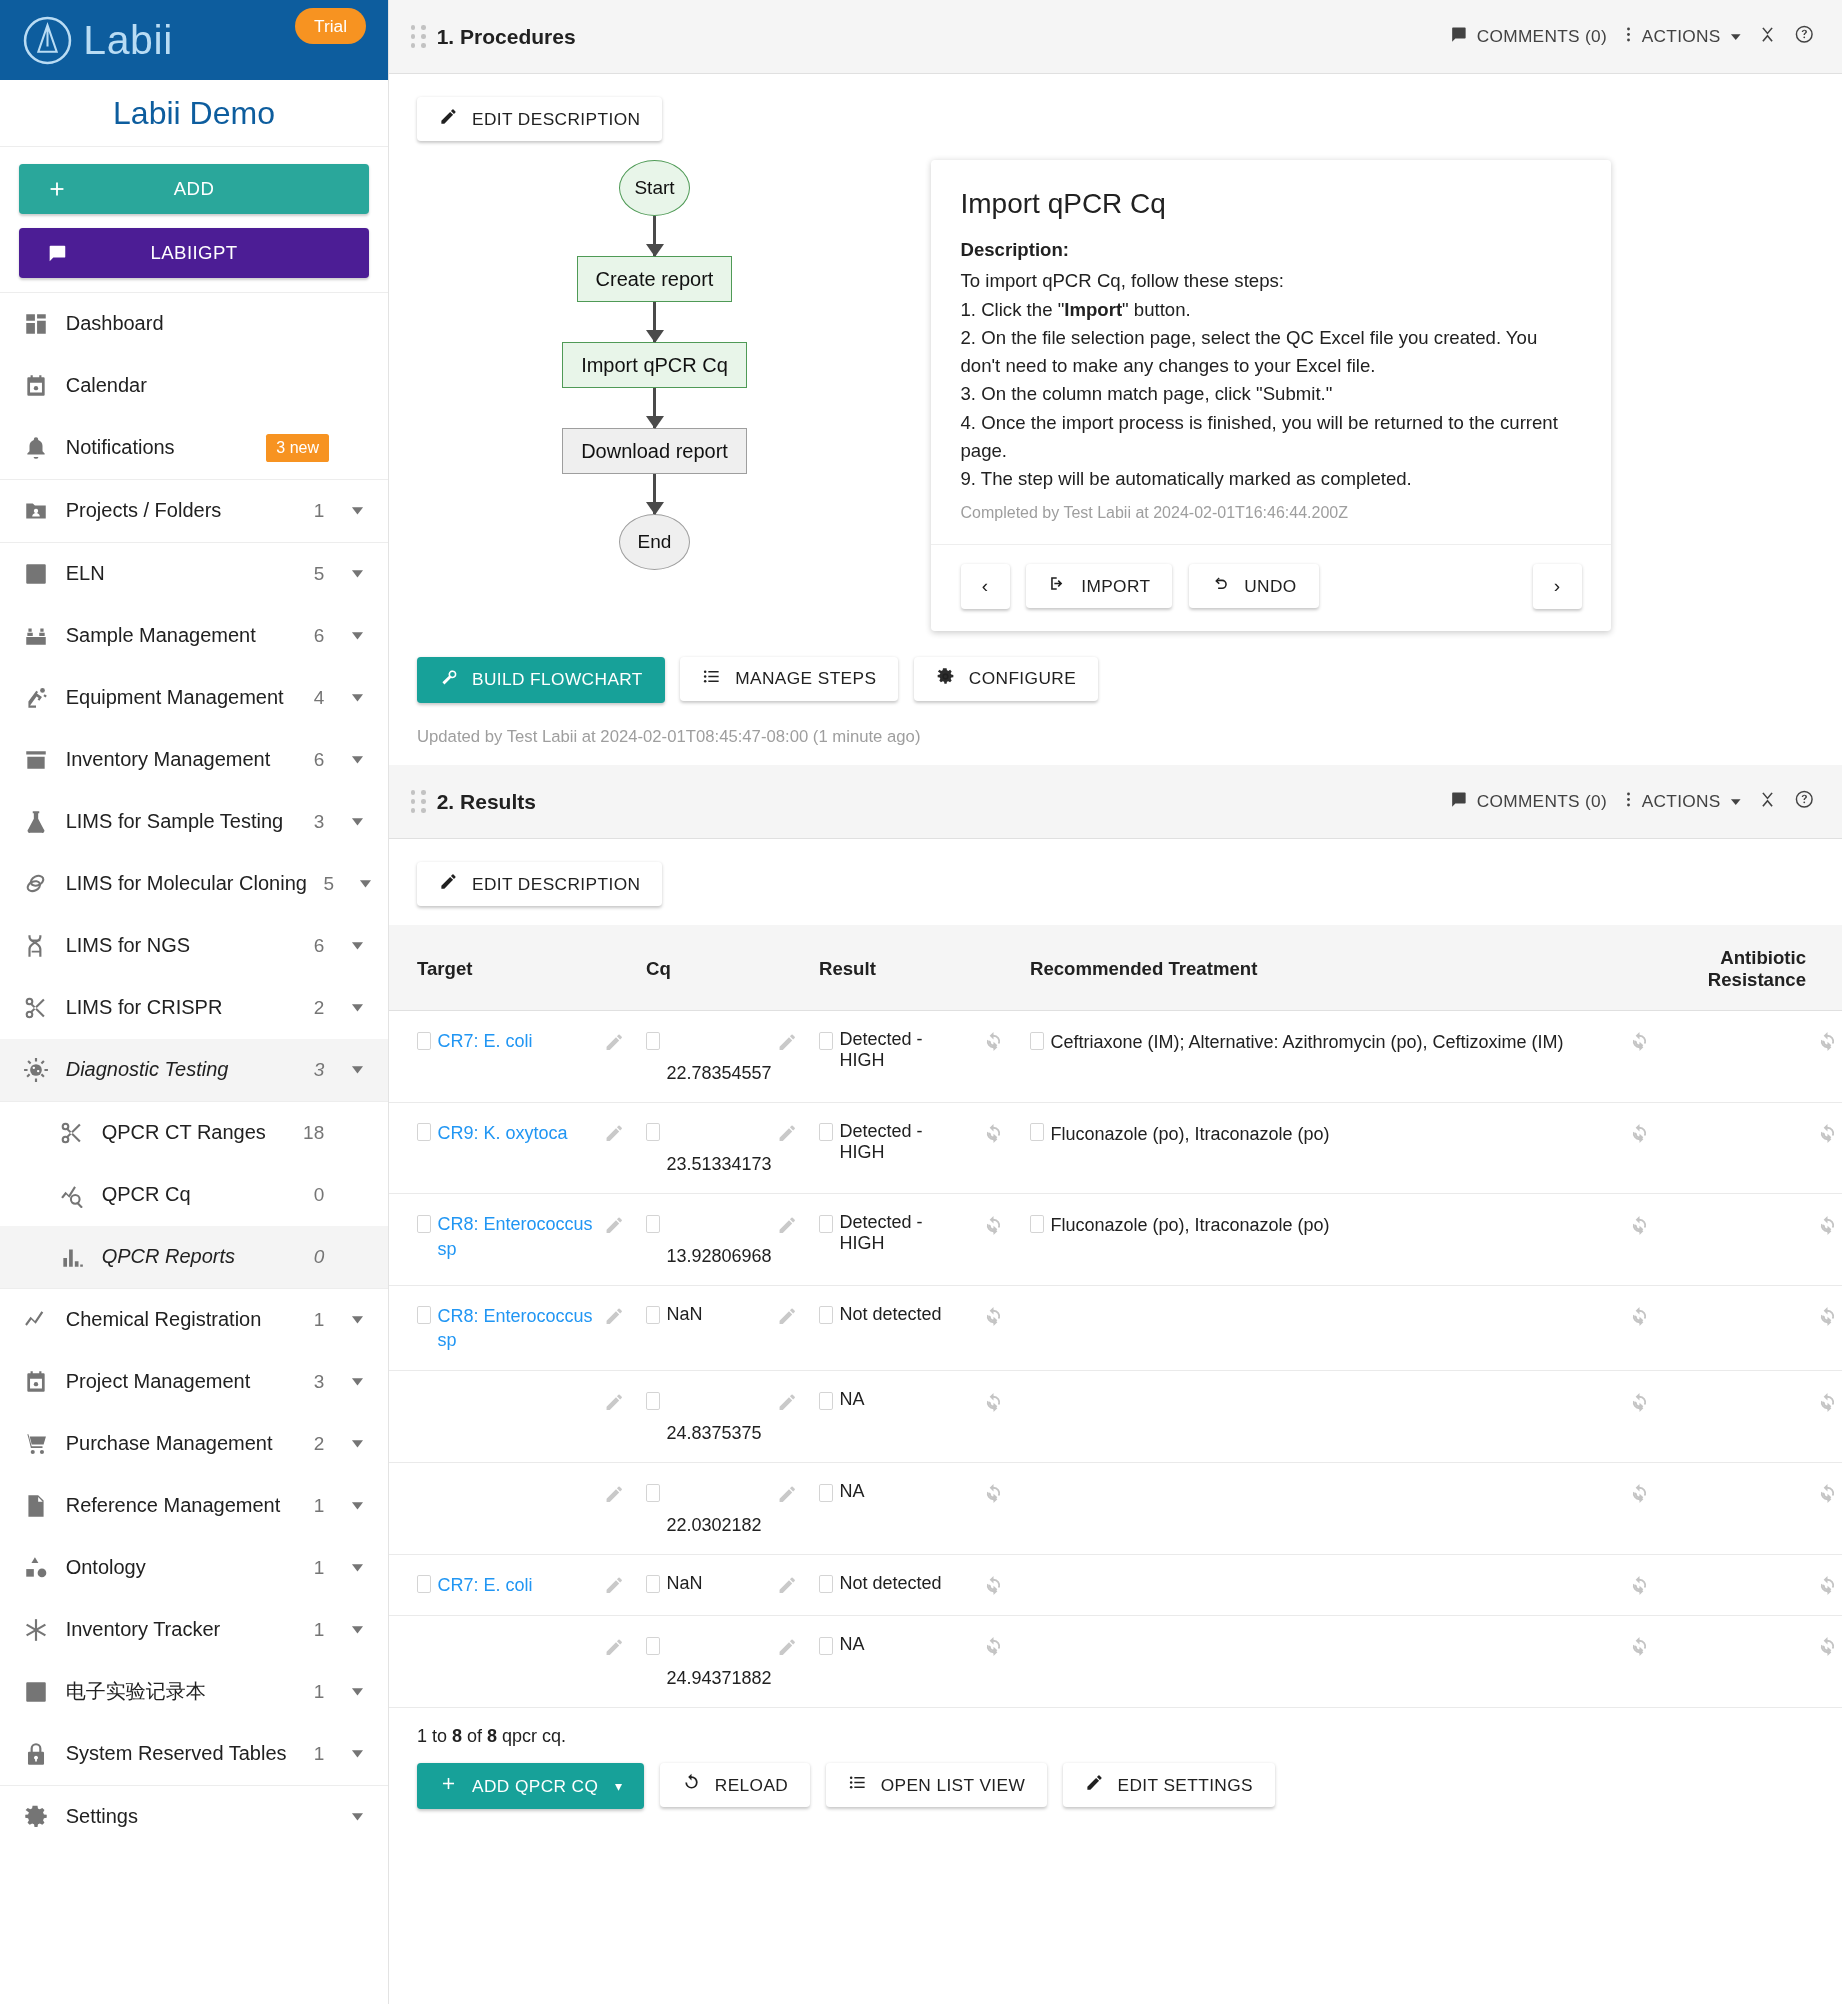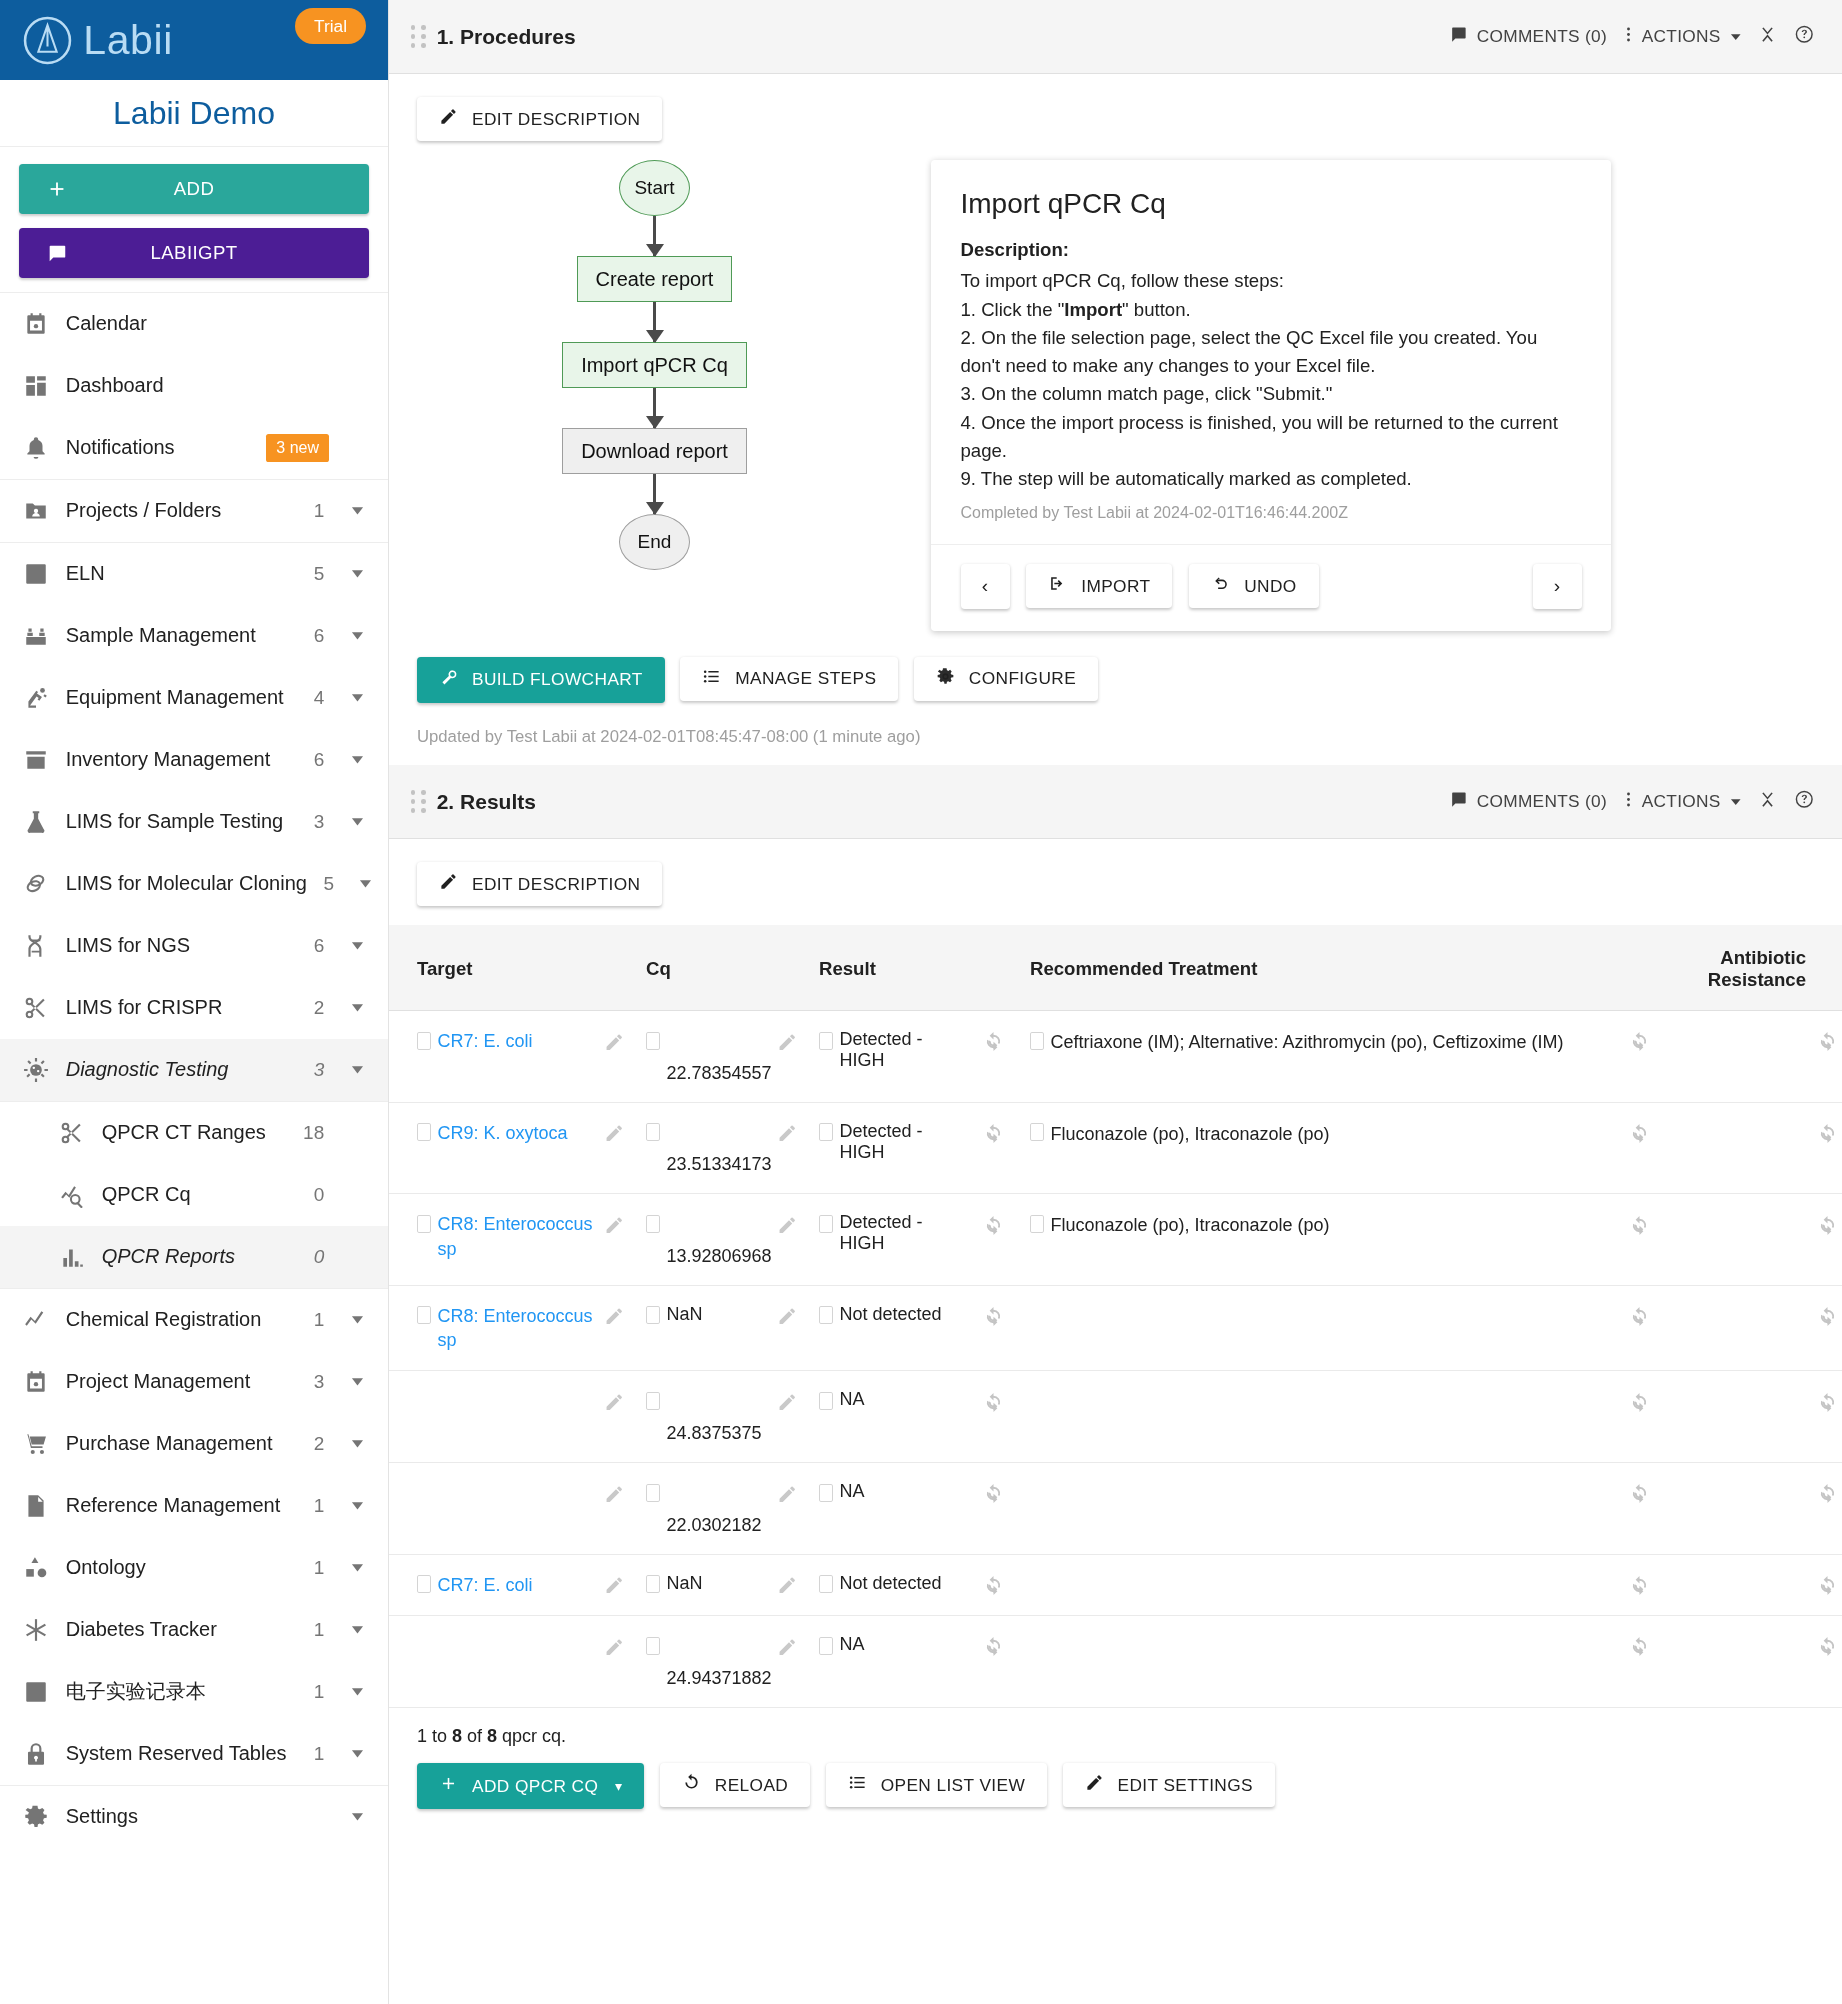--- a/index.html
+++ b/index.html
@@ -231,34 +231,34 @@
         </span>
         <span class="btn-lbl">LABIIGPT</span>
       </button>
     </div>
 
     <nav id="nav-root">
         <div class="navgroup">
           <div class="navitem">
             <span class="nav-ico">
               <svg viewBox="0 0 24 24">
+                <path d="M3 3h8v6H3V3zm10 0h8v4h-8V3zM3 11h8v10H3V11zm10-2h8v12h-8V9z"></path>
+              </svg>
+            </span>
+            <span class="nav-lbl">Dashboard</span>
+            <span class="nav-caret"></span>
+          </div>
+          <div class="navitem">
+            <span class="nav-ico">
+              <svg viewBox="0 0 24 24">
                 <path d="M5 4h14a1 1 0 011 1v15a1 1 0 01-1 1H5a1 1 0 01-1-1V5a1 1 0 011-1zm1.5 5v9h11V9h-11zM7 2h2v3H7V2zm8 0h2v3h-2V2z"></path>
                 <circle cx="12" cy="14" r="2"></circle>
               </svg>
             </span>
             <span class="nav-lbl">Calendar</span>
-            <span class="nav-caret"></span>
-          </div>
-          <div class="navitem">
-            <span class="nav-ico">
-              <svg viewBox="0 0 24 24">
-                <path d="M3 3h8v6H3V3zm10 0h8v4h-8V3zM3 11h8v10H3V11zm10-2h8v12h-8V9z"></path>
-              </svg>
-            </span>
-            <span class="nav-lbl">Dashboard</span>
             <span class="nav-caret"></span>
           </div>
           <div class="navitem">
             <span class="nav-ico">
               <svg viewBox="0 0 24 24">
                 <path d="M12 2a2 2 0 012 2v.6A6 6 0 0118 10v5l2 2v1H4v-1l2-2v-5a6 6 0 014-5.4V4a2 2 0 012-2zm0 20a2.4 2.4 0 01-2.3-1.8h4.6A2.4 2.4 0 0112 22z"></path>
               </svg>
             </span>
             <span class="nav-lbl">Notifications</span>
             <span class="badge-new">3 new</span>
@@ -535,21 +535,21 @@
             </span>
           </div>
           <div class="navitem">
             <span class="nav-ico">
               <svg viewBox="0 0 24 24">
                 <path d="M11 2h2v20h-2z" transform="rotate(0 12 12)"></path>
                 <path d="M11 2h2v20h-2z" transform="rotate(60 12 12)"></path>
                 <path d="M11 2h2v20h-2z" transform="rotate(120 12 12)"></path>
               </svg>
             </span>
-            <span class="nav-lbl">Diabetes Tracker</span>
+            <span class="nav-lbl">Inventory Tracker</span>
             <span class="nav-cnt">1</span>
             <span class="nav-caret">
               <svg viewBox="0 0 24 24">
                 <path d="M5 8h14l-7 9z"></path>
               </svg>
             </span>
           </div>
           <div class="navitem">
             <span class="nav-ico">
               <svg viewBox="0 0 24 24">

